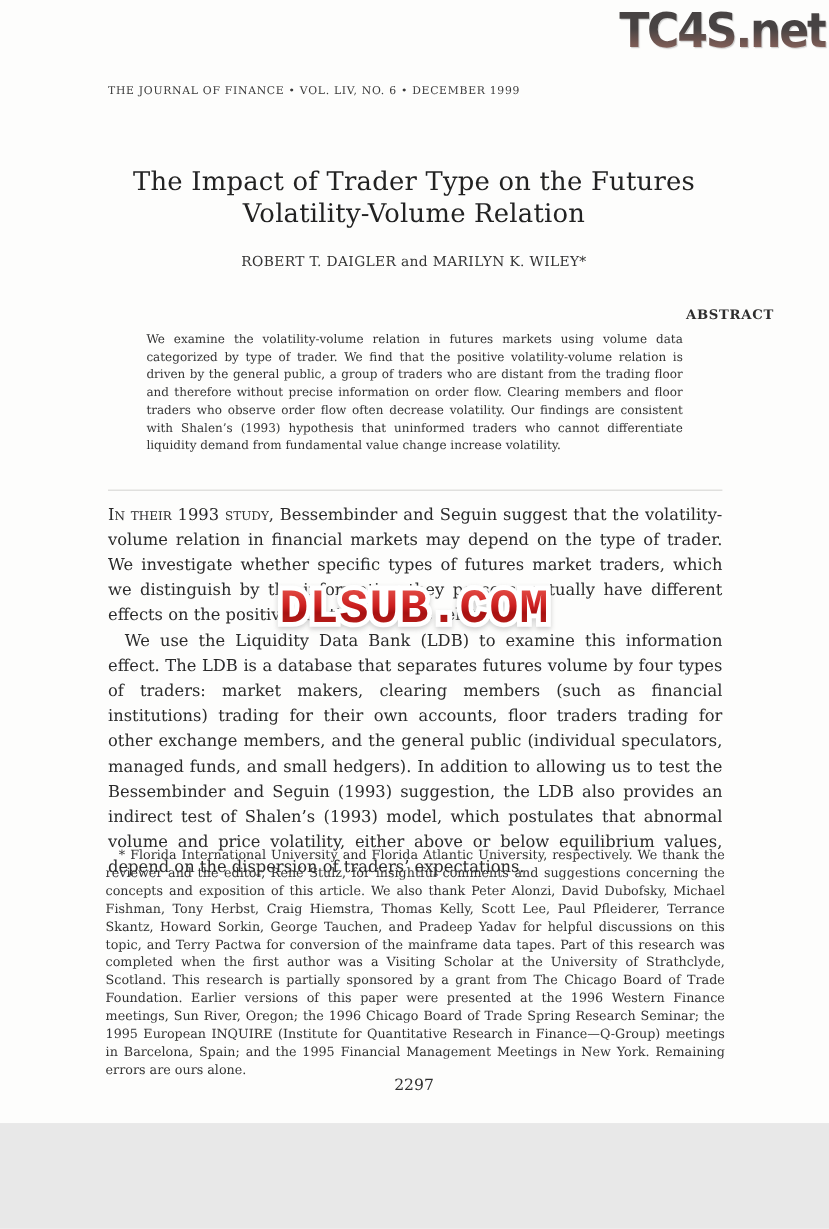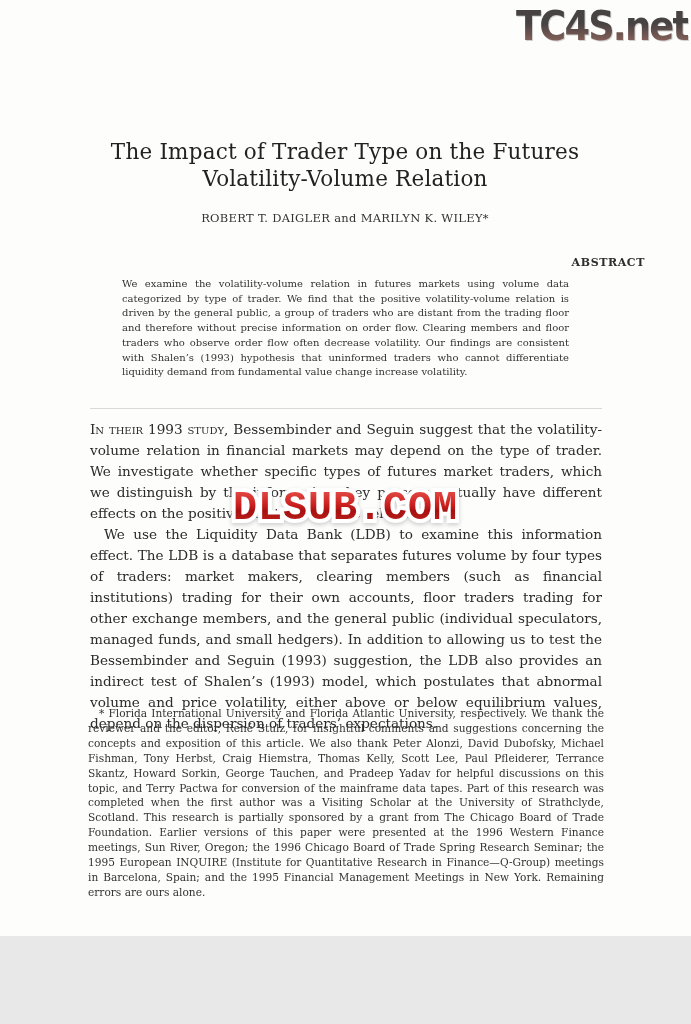--- a/index.html
+++ b/index.html
@@ -97,20 +97,21 @@
   .wm-traders-outline { color:var(--bot-outline,#5a1a18); -webkit-text-stroke:4px var(--bot-outline,#5a1a18); }
   .wm-traders { color:var(--bot-fill,#cc6660); }
 </style>
 </head>
 <body>
 
 <div class="page">
 
   <div class="wm wm-tc4s">TC4S.net</div>
 
+  <div class="journal-header">THE JOURNAL OF FINANCE • VOL. LIV, NO. 6 • DECEMBER 1999</div>
 
   <h1 class="title">
     <span style="display:block">The Impact of Trader Type on the Futures</span>
     <span style="display:block">Volatility-Volume Relation</span>
   </h1>
 
   <div class="authors">ROBERT T. DAIGLER and MARILYN K. WILEY*</div>
 
   <div class="abstract-heading">ABSTRACT</div>
 
@@ -121,18 +122,19 @@
   <div class="body-block">
     <p><span class="smallcaps">In their 1993 study</span><span>, Bessembinder and Seguin suggest that the volatility-volume relation in financial markets may depend on the type of trader. We investigate whether specific types of futures market traders, which we distinguish by the information they possess, actually have different effects on the positive volatility-volume relation.</span></p>
     <p class="indent">We use the Liquidity Data Bank (LDB) to examine this information effect. The LDB is a database that separates futures volume by four types of traders: market makers, clearing members (such as financial institutions) trading for their own accounts, floor traders trading for other exchange members, and the general public (individual speculators, managed funds, and small hedgers). In addition to allowing us to test the Bessembinder and Seguin (1993) suggestion, the LDB also provides an indirect test of Shalen’s (1993) model, which postulates that abnormal volume and price volatility, either above or below equilibrium values, depend on the dispersion of traders’ expectations.</p>
   </div>
 
   <div class="wm wm-dlsub-halo" aria-hidden="true">DLSUB.COM</div>
   <div class="wm wm-dlsub">DLSUB.COM</div>
 
   <div class="footnote">* Florida International University and Florida Atlantic University, respectively. We thank the reviewer and the editor, René Stulz, for insightful comments and suggestions concerning the concepts and exposition of this article. We also thank Peter Alonzi, David Dubofsky, Michael Fishman, Tony Herbst, Craig Hiemstra, Thomas Kelly, Scott Lee, Paul Pfleiderer, Terrance Skantz, Howard Sorkin, George Tauchen, and Pradeep Yadav for helpful discussions on this topic, and Terry Pactwa for conversion of the mainframe data tapes. Part of this research was completed when the first author was a Visiting Scholar at the University of Strathclyde, Scotland. This research is partially sponsored by a grant from The Chicago Board of Trade Foundation. Earlier versions of this paper were presented at the 1996 Western Finance meetings, Sun River, Oregon; the 1996 Chicago Board of Trade Spring Research Seminar; the 1995 European INQUIRE (Institute for Quantitative Research in Finance—Q-Group) meetings in Barcelona, Spain; and the 1995 Financial Management Meetings in New York. Remaining errors are ours alone.</div>
 
+  <div class="page-number">2297</div>
 
   <div class="wm wm-traders-halo" aria-hidden="true">TradersXtreme.com</div>
   <div class="wm wm-traders-outline" aria-hidden="true">TradersXtreme.com</div>
   <div class="wm wm-traders">TradersXtreme.com</div>
 
 </div>
 
 </body></html>

